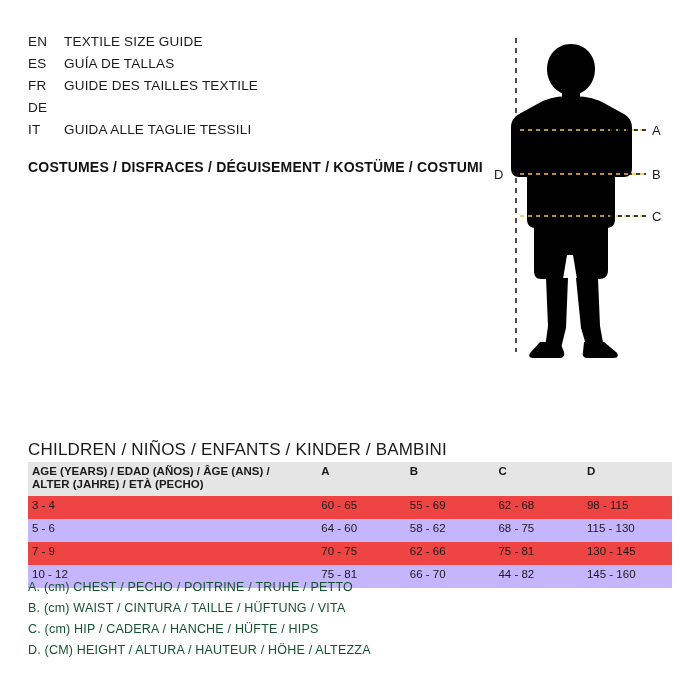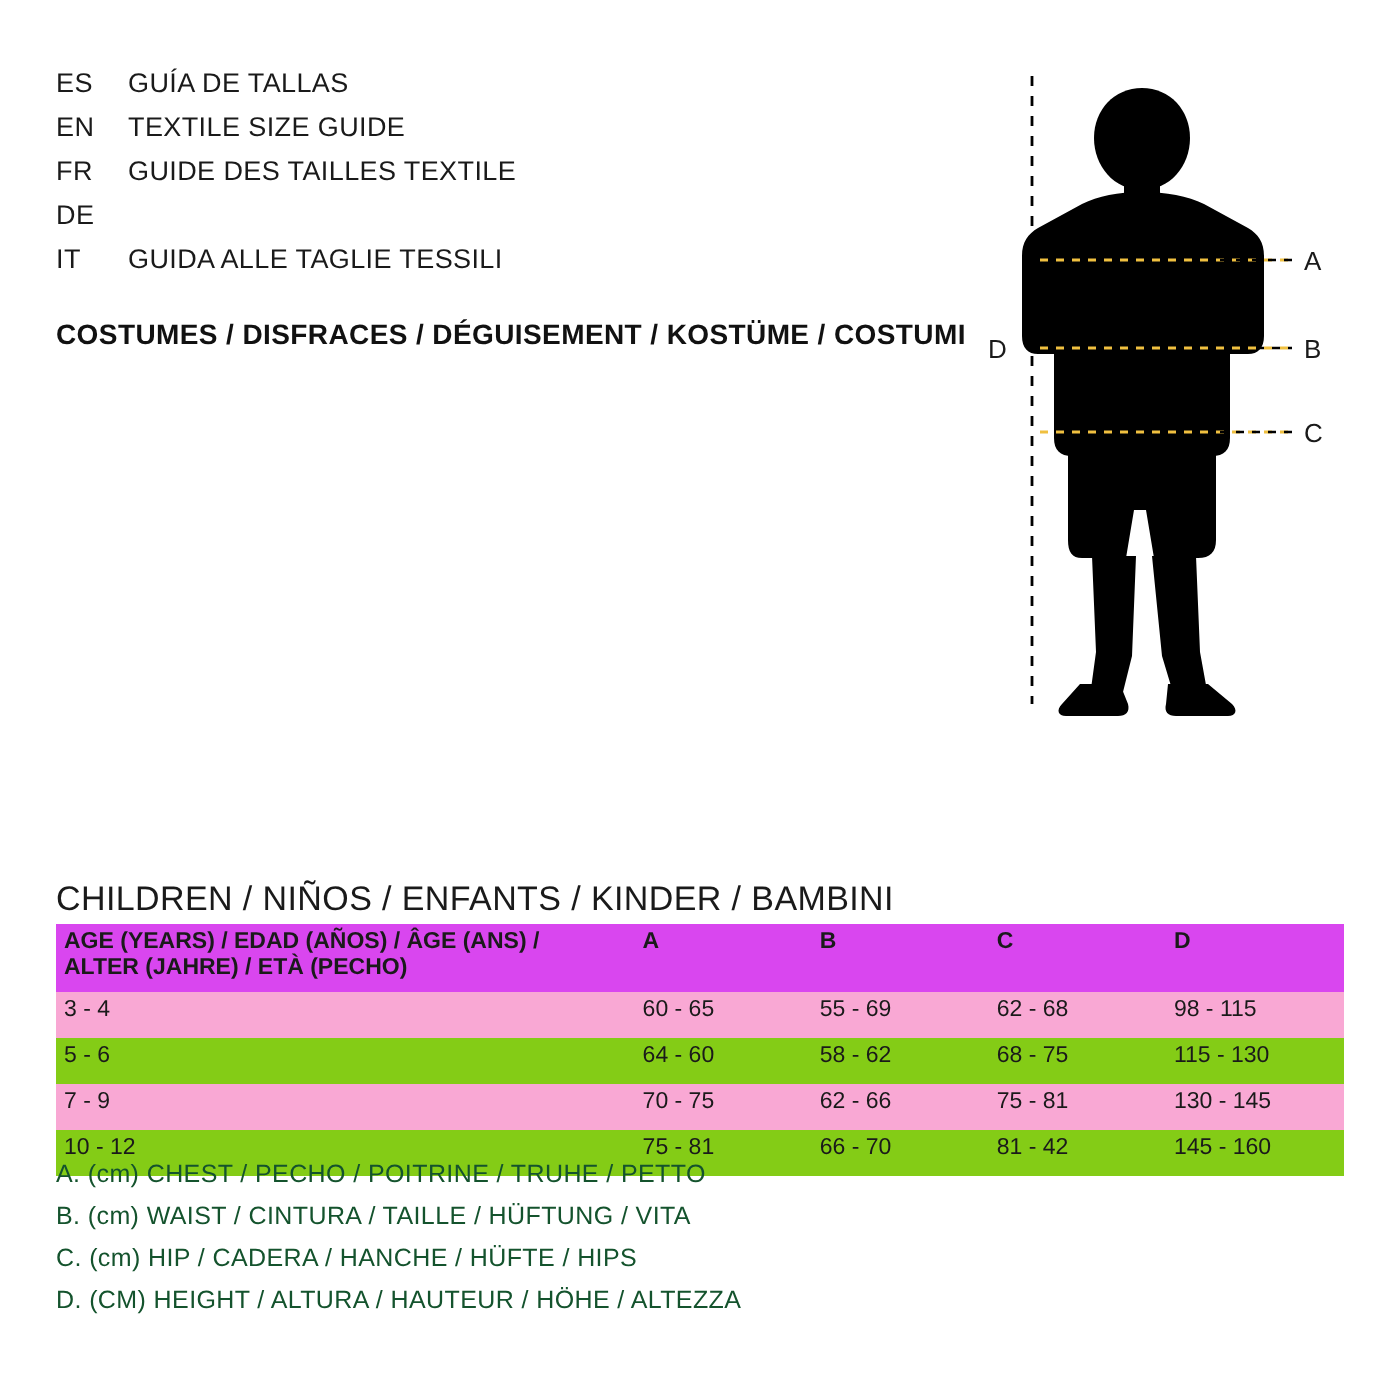--- a/index.html
+++ b/index.html
@@ -84,29 +84,29 @@
   }
   table.size-table th,
   table.size-table td {
     text-align: left;
     padding: 3px 4px 3px 4px;
     font-weight: normal;
     vertical-align: top;
     line-height: 13px;
   }
   table.size-table thead tr {
-    background: #d946ef;
+    background: #e5e5e5;
   }
   table.size-table thead th {
     font-weight: bold;
     font-size: 11.5px;
     height: 28px;
   }
-  table.size-table tbody tr.odd { background: #f9a8d4; }
-  table.size-table tbody tr.even { background: #84cc16; border-radius: 10px; }
+  table.size-table tbody tr.odd { background: #ef4444; }
+  table.size-table tbody tr.even { background: #c4b5fd; border-radius: 10px; }
   table.size-table tbody td { height: 17px; }
   .col-label { width: 300px; }
   .col-a { width: 86px; }
   .col-b { width: 86px; }
   .col-c { width: 86px; }
   .col-d { width: 86px; }
 
   
   .legend {
     position: absolute;
@@ -121,26 +121,26 @@
     color: #14532d;
   }
 </style>
 </head>
 <body>
 
 <div class="page">
 
   <div class="lang-block">
     <div class="lang-row">
+      <span class="lang-code">EN</span>
+      <span class="lang-text">TEXTILE SIZE GUIDE</span>
+    </div>
+    <div class="lang-row">
       <span class="lang-code">ES</span>
       <span class="lang-text">GUÍA DE TALLAS</span>
-    </div>
-    <div class="lang-row">
-      <span class="lang-code">EN</span>
-      <span class="lang-text">TEXTILE SIZE GUIDE</span>
     </div>
     <div class="lang-row">
       <span class="lang-code">FR</span>
       <span class="lang-text">GUIDE DES TAILLES TEXTILE</span>
     </div>
     <div class="lang-row">
       <span class="lang-code">DE</span>
     </div>
     <div class="lang-row">
       <span class="lang-code">IT</span>
@@ -239,21 +239,21 @@
         <td>7 - 9</td>
         <td>70 - 75</td>
         <td>62 - 66</td>
         <td>75 - 81</td>
         <td>130 - 145</td>
       </tr>
       <tr class="even">
         <td>10 - 12</td>
         <td>75 - 81</td>
         <td>66 - 70</td>
-        <td>81 - 42</td>
+        <td>44 - 82</td>
         <td>145 - 160</td>
       </tr>
     </tbody>
   </table>
 
   <div class="legend">
     <div class="legend-row">A. (cm) CHEST / PECHO / POITRINE / TRUHE / PETTO</div>
     <div class="legend-row">B. (cm) WAIST / CINTURA / TAILLE / HÜFTUNG / VITA</div>
     <div class="legend-row">C. (cm) HIP / CADERA / HANCHE / HÜFTE / HIPS</div>
     <div class="legend-row">D. (CM) HEIGHT / ALTURA / HAUTEUR / HÖHE / ALTEZZA</div>

